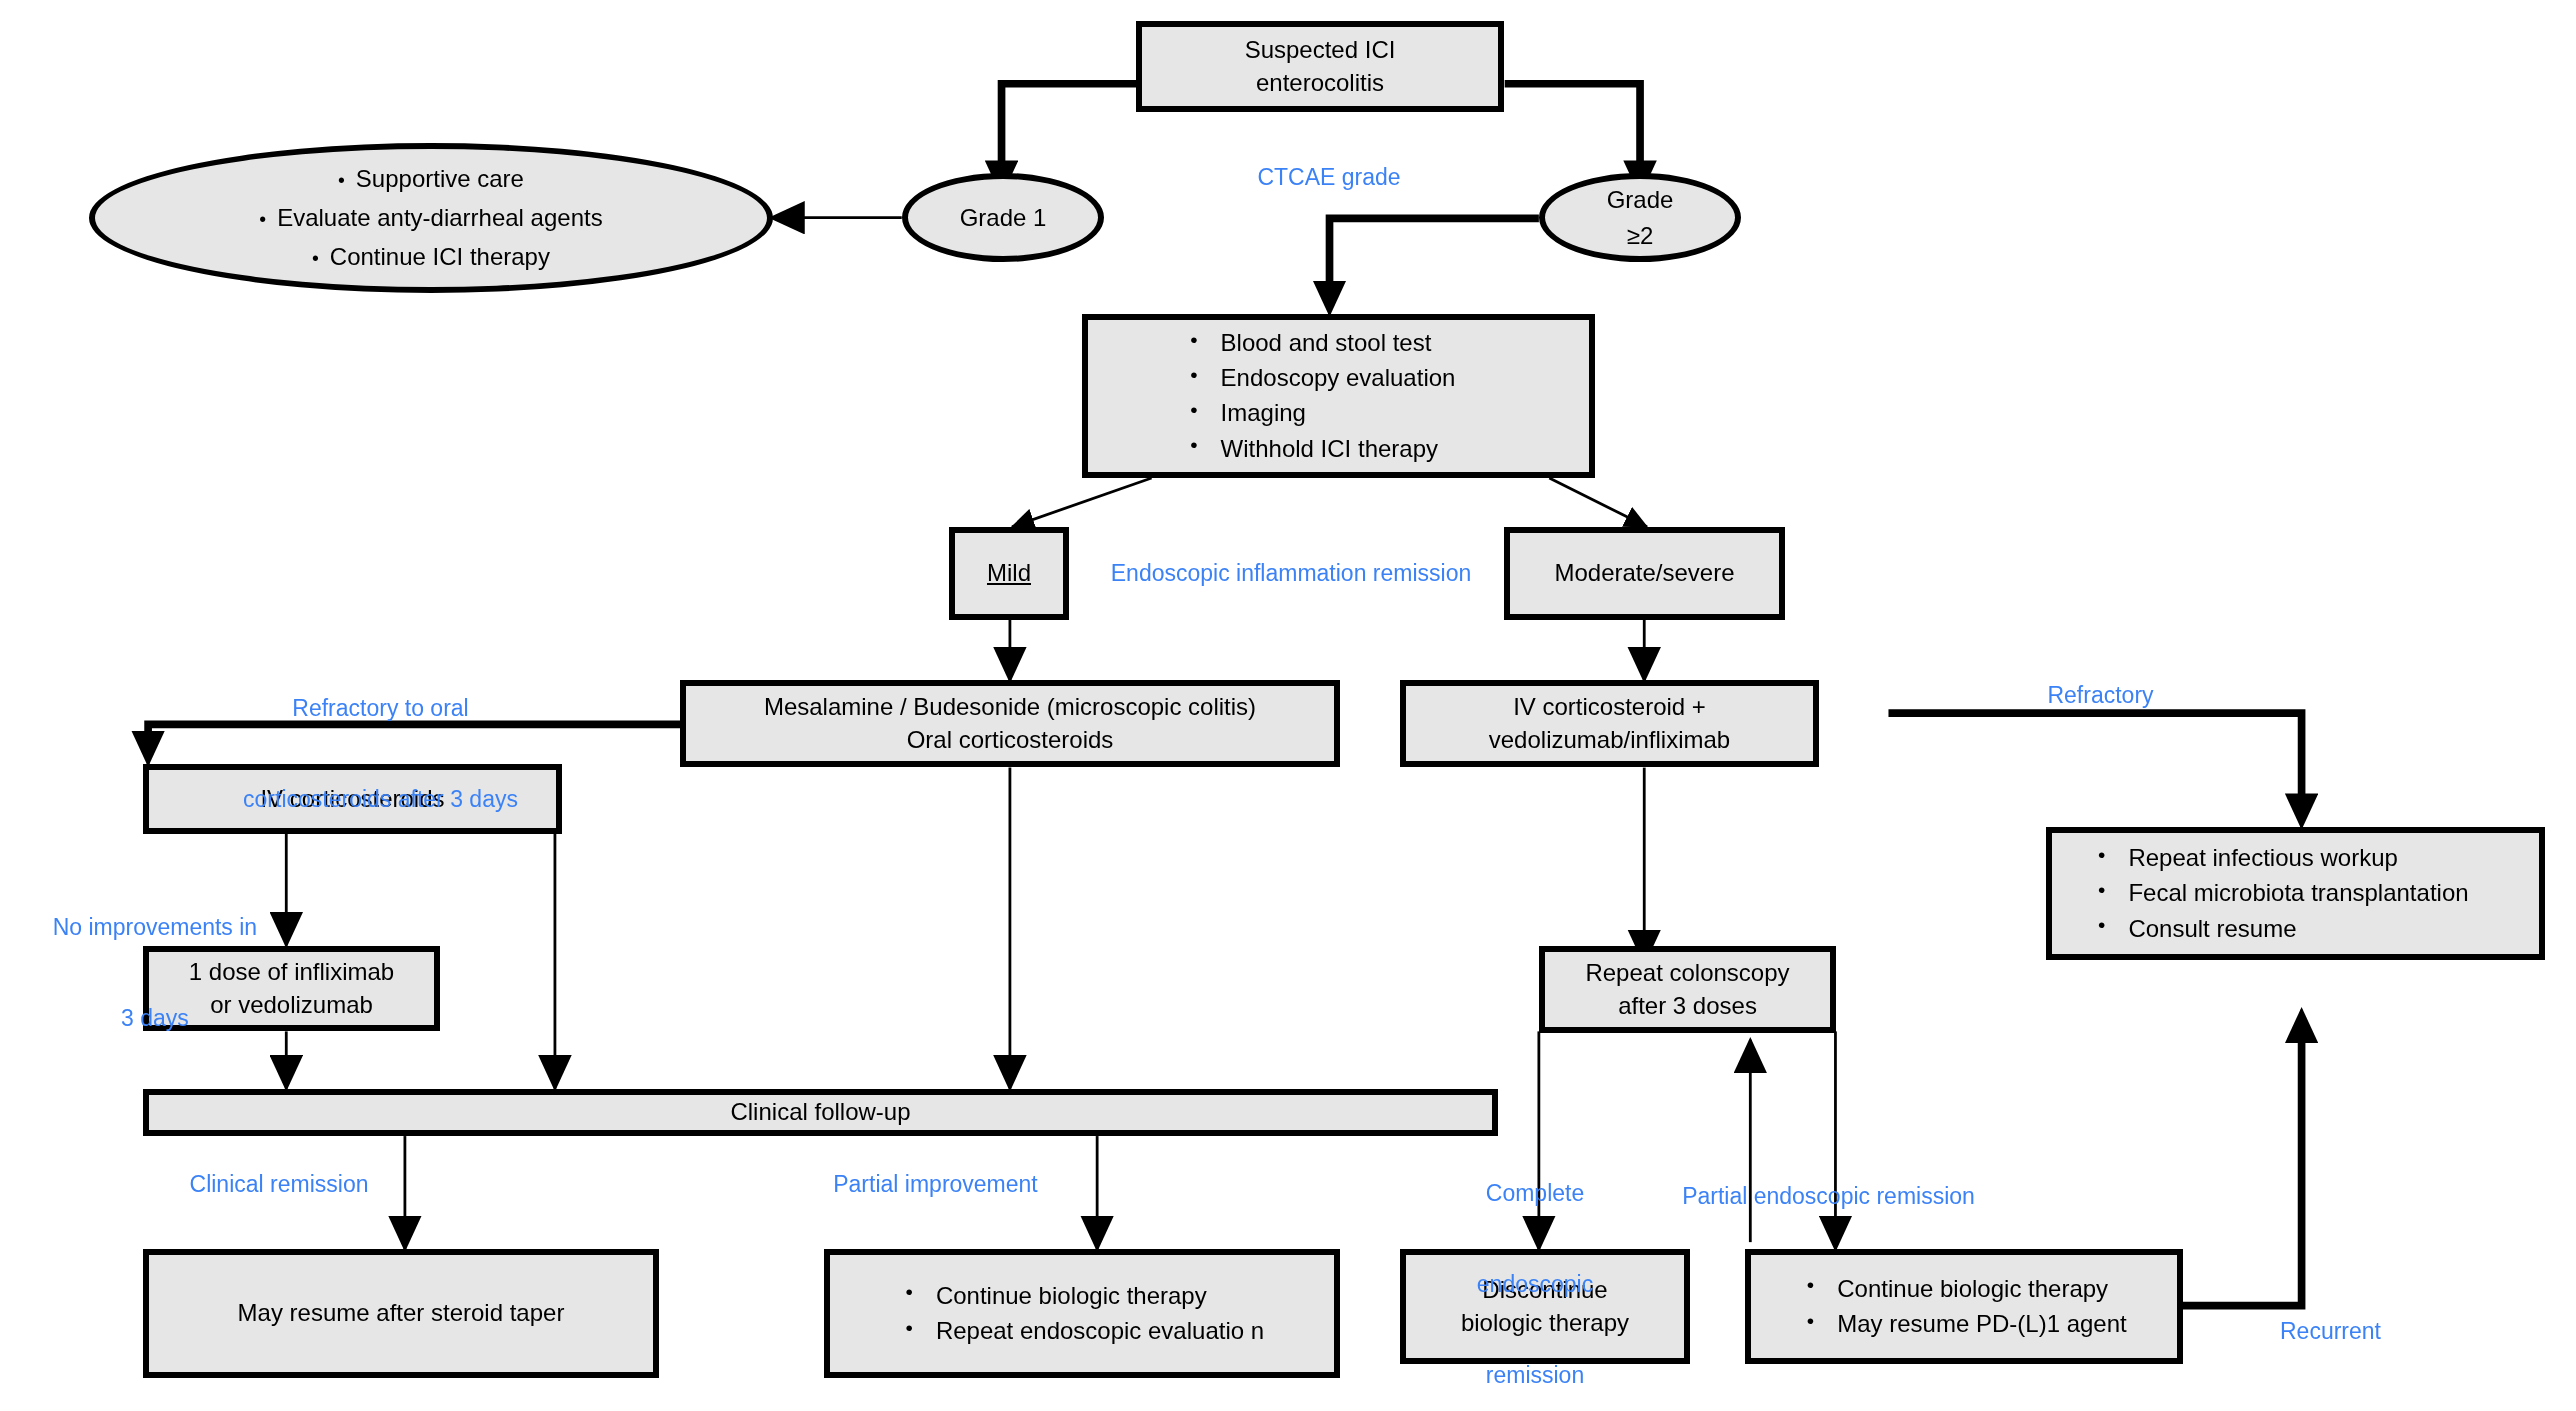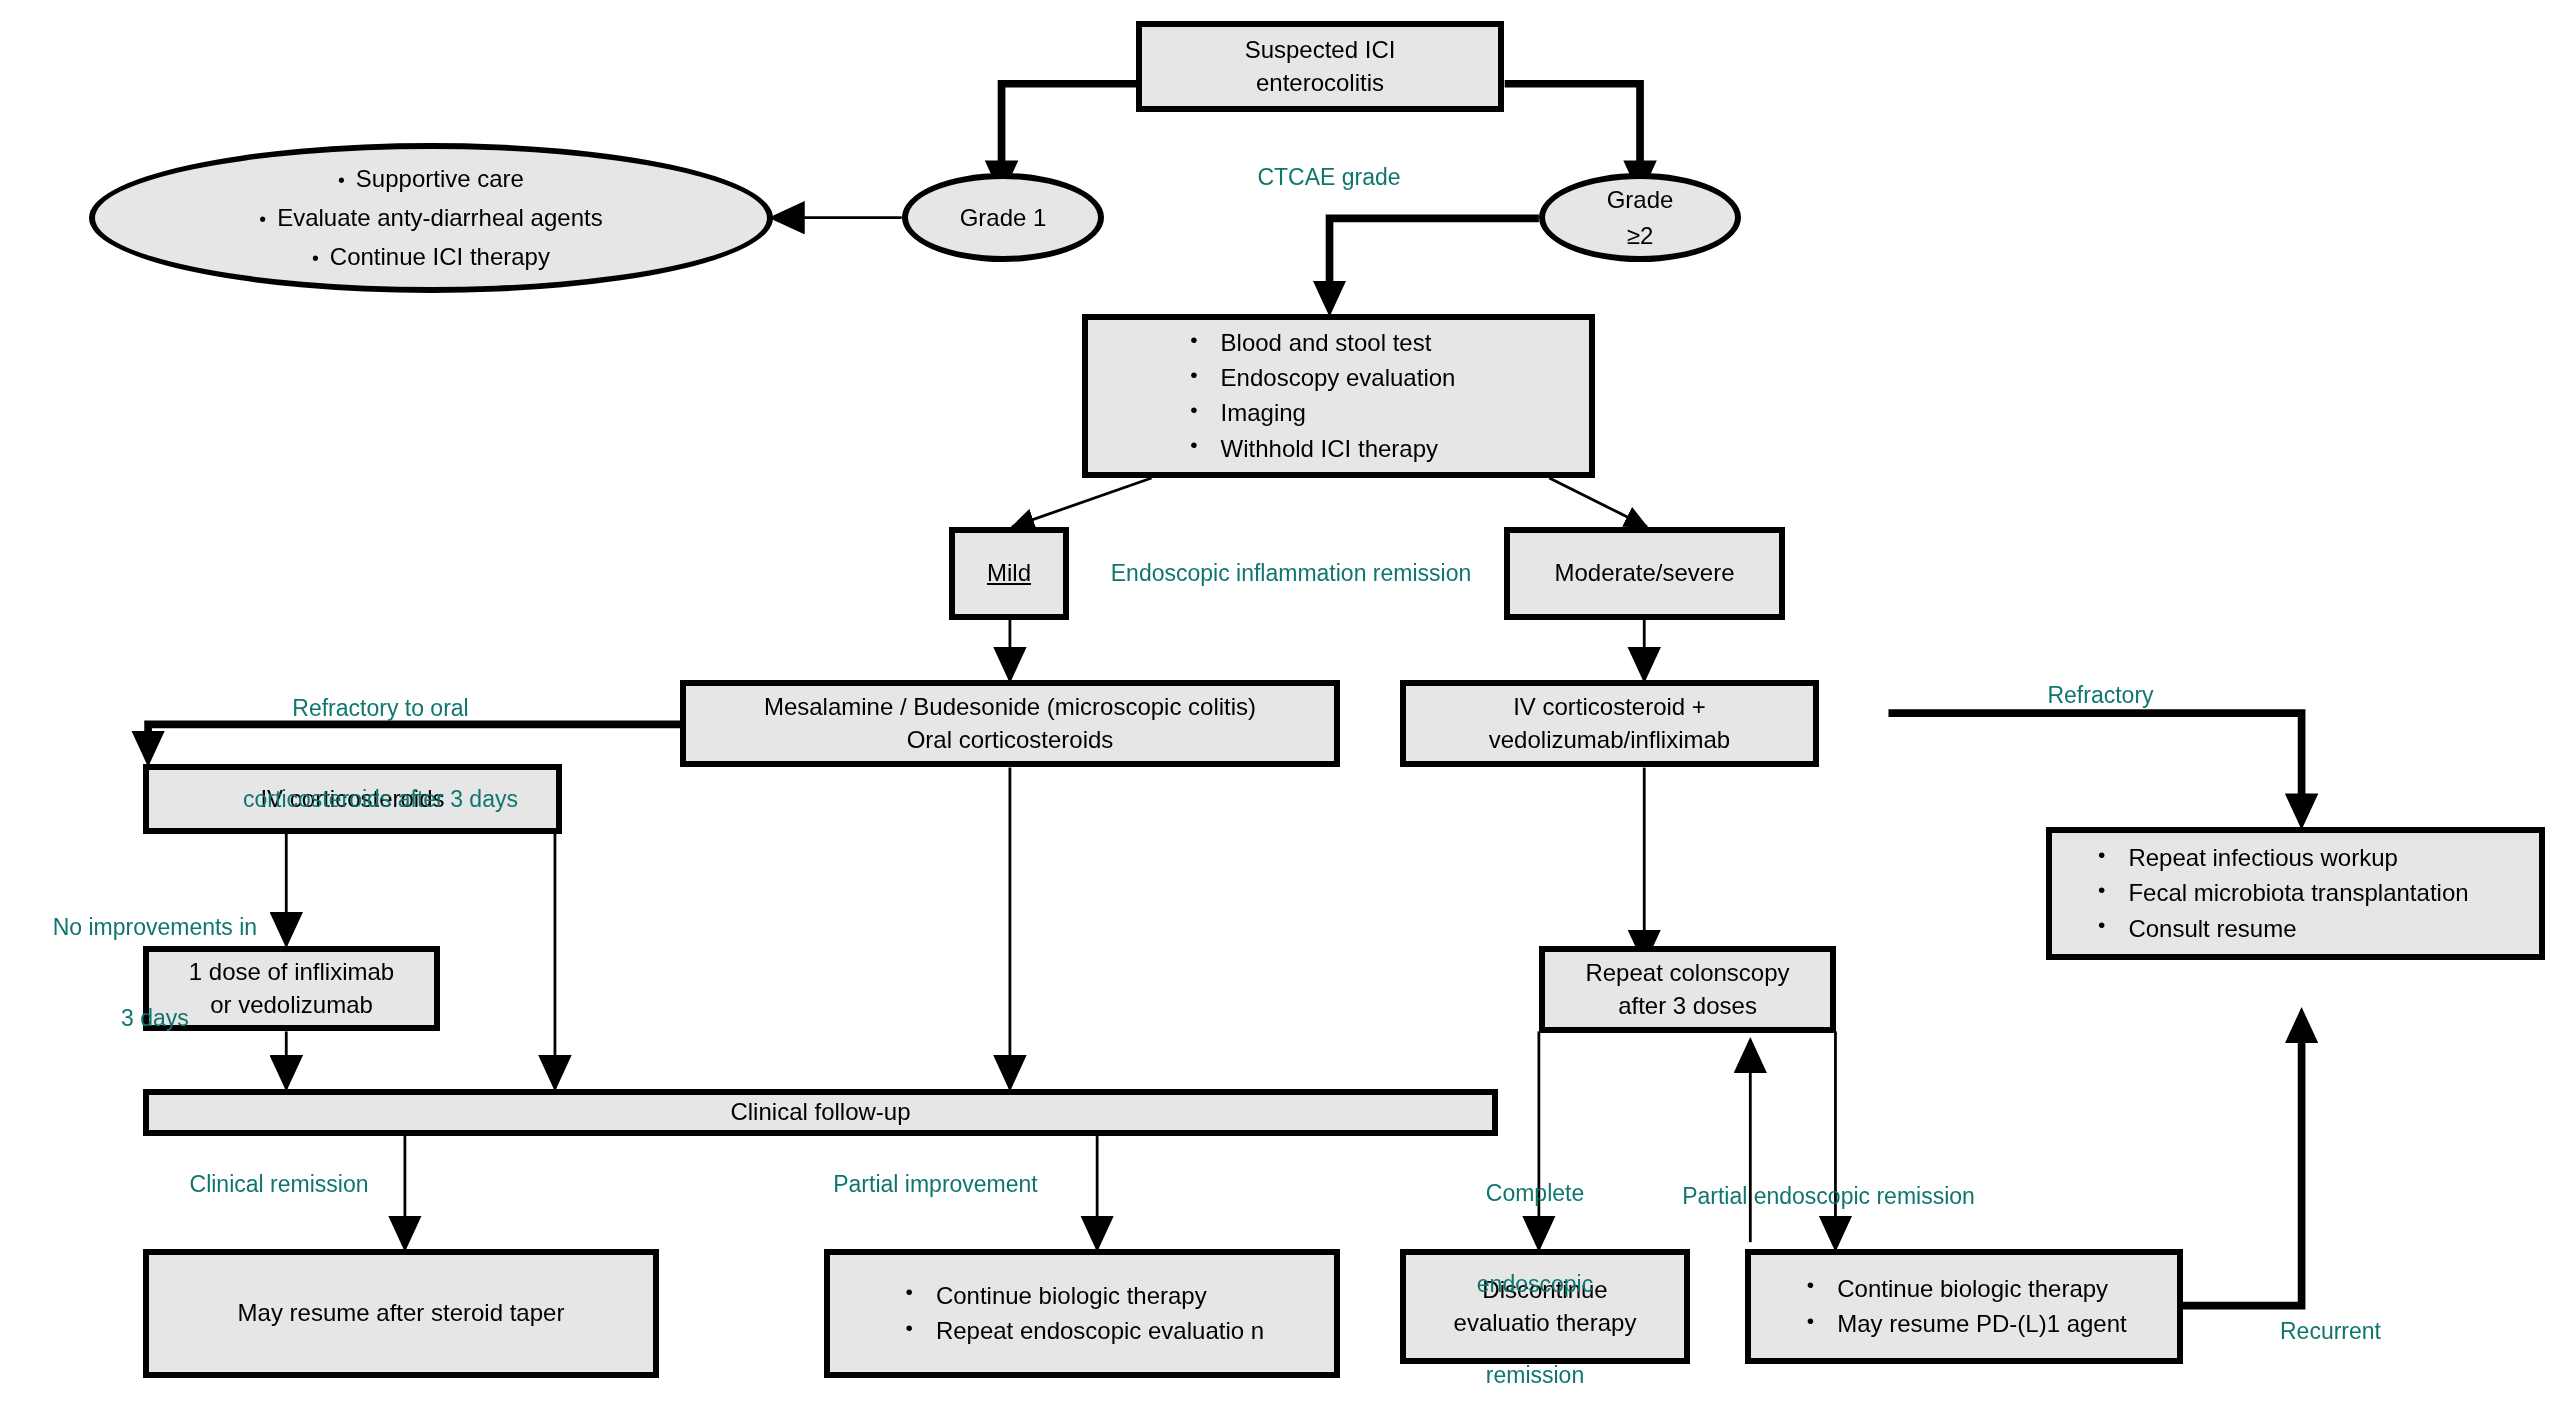--- a/index.html
+++ b/index.html
@@ -18,21 +18,21 @@
            text-align:center;font-size:24px;color:#000;line-height:1.5;}
 
   ul.bul{list-style:none;margin:16px;padding:0;text-align:left;display:inline-block;}
   ul.bul li{position:relative;padding-left:36px;margin:2.8px 0;white-space:nowrap;}
   ul.bul li:before{content:"\2022";position:absolute;left:5.6px;top:-1.4px;font-size:21px;}
   .ctr-bul{display:flex;justify-content:center;width:100%;}
 
   .ellipse ul.bul li{padding-left:0;text-align:center;white-space:nowrap;}
   .ellipse ul.bul li:before{content:"\2022";position:static;margin-right:11px;font-size:19.5px;}
 
-  .lbl{position:absolute;font-size:23px;color:#0f766e;line-height:1.32;text-align:center;
+  .lbl{position:absolute;font-size:23px;color:#3b82f6;line-height:1.32;text-align:center;
        white-space:pre;}
   .lbl.left{text-align:left;}
 </style>
 </head>
 <body>
 
 <div id="stage">
 
   <svg class="edges" viewBox="0 0 3691 2022">
     <defs>
@@ -183,21 +183,21 @@
   <div class="node thick" style="left:1539px;top:946px;width:297px;height:87px;">
     <div class="inner">
       <div>Repeat  colonscopy</div>
       <div>after 3 doses</div>
     </div>
   </div>
 
   <div class="node thick" style="left:1400px;top:1249px;width:290px;height:115px;">
     <div class="inner">
       <div>Discontinue</div>
-      <div>evaluatio therapy</div>
+      <div>biologic therapy</div>
     </div>
   </div>
 
   <div class="node thick" style="left:1745px;top:1249px;width:438px;height:115px;">
     <div class="ctr-bul">
       <ul class="bul">
         <li>Continue biologic therapy</li>
         <li>May resume PD-(L)1 agent</li>
       </ul>
     </div>

